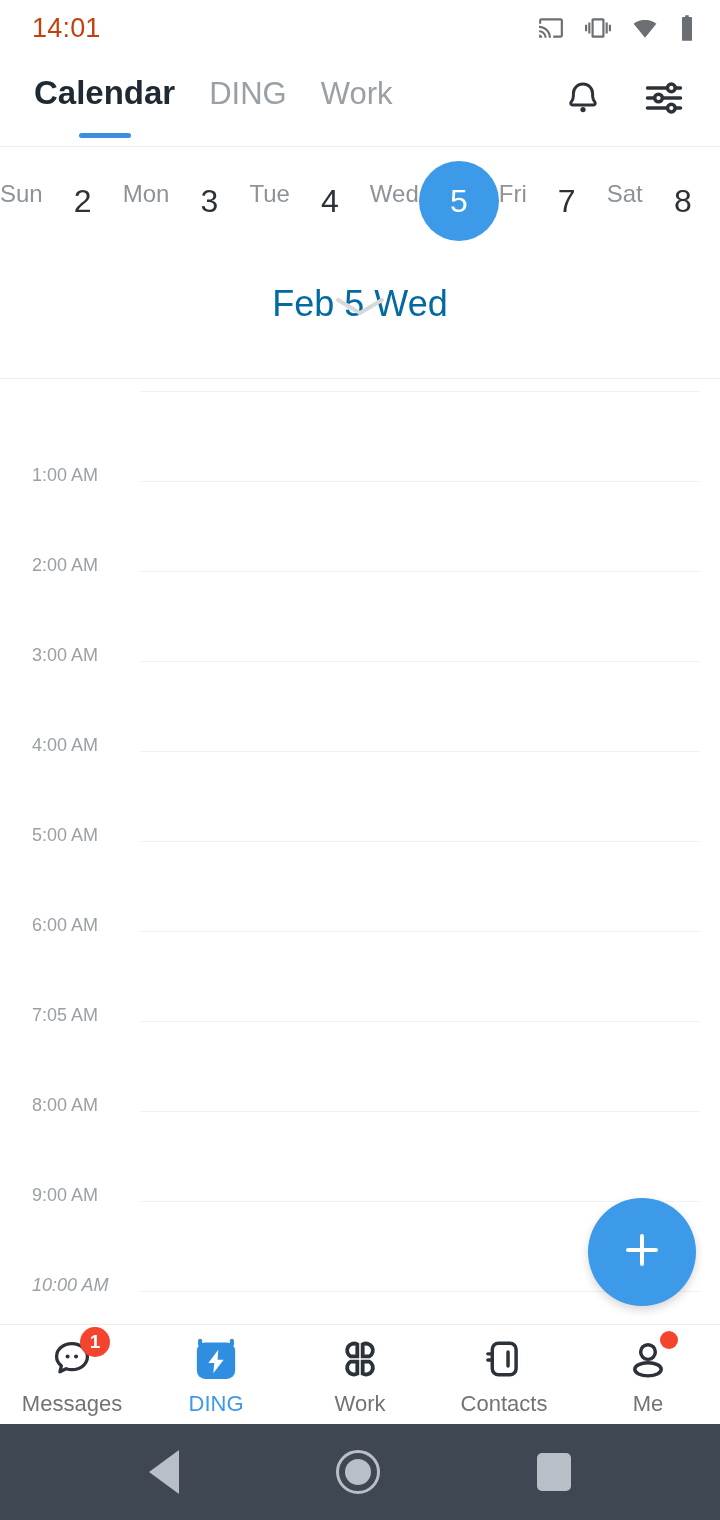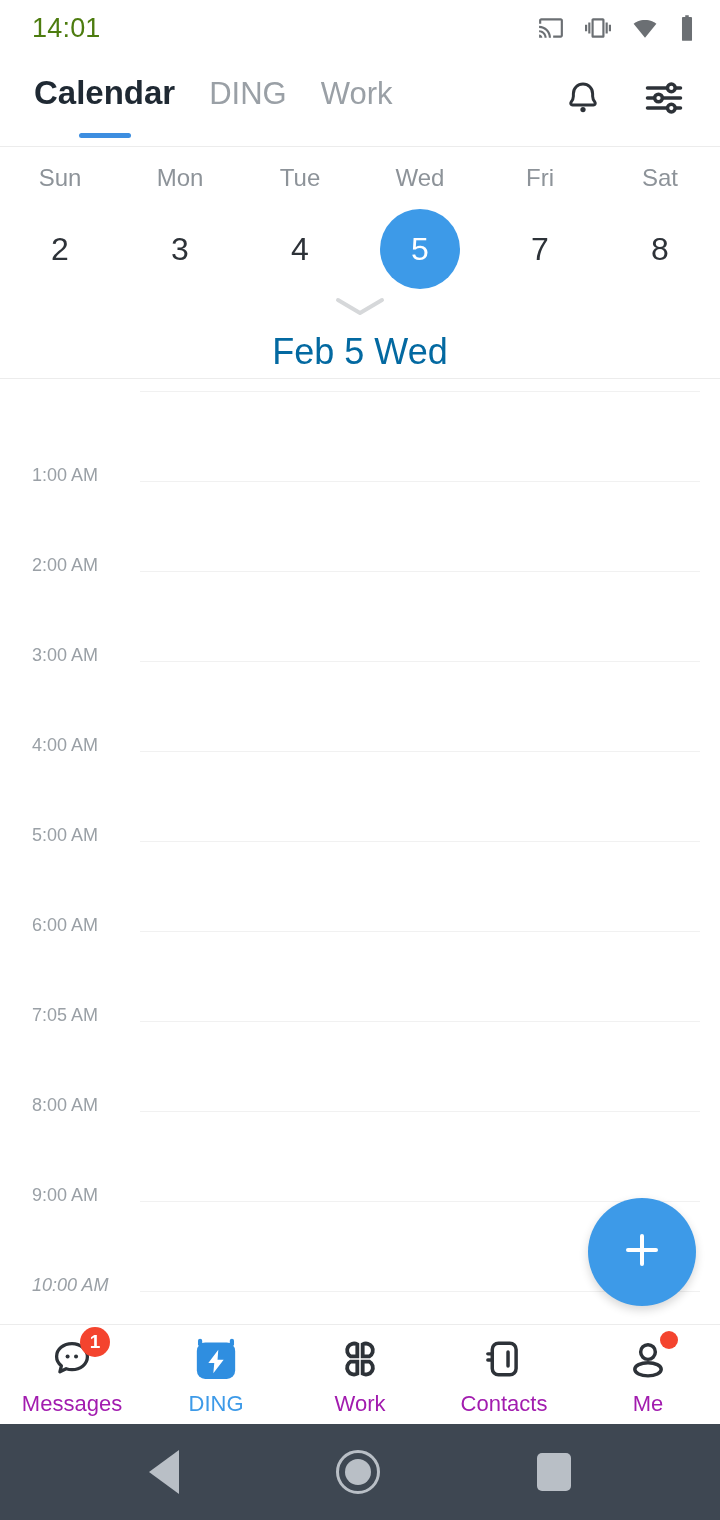--- a/index.html
+++ b/index.html
@@ -19,21 +19,21 @@
 
   
   .statusbar {
     height:56px;
     flex:0 0 56px;
     display:flex; align-items:center;
     padding:0 24px 0 32px;
     background:#ffffff;
   }
   .status-clock {
-    font-size:27px; color:#4d7c0f;
+    font-size:27px; color:#c2410c;
     letter-spacing:.2px;
   }
   .status-icons {
     margin-left:auto;
     display:flex; align-items:center; gap:18px;
   }
   .status-icons svg { display:block; }
 
   
   .topbar {
@@ -83,21 +83,21 @@
     background:#ffffff;
     padding-top:14px;
     position:relative;
   }
   .week-row {
     display:flex;
     width:100%;
   }
   .week-cell {
     flex:1 1 0;
-    display:flex; flex-direction:column; align-items:center;
+    display:flex; align-items:center;
     cursor:pointer;
   }
   .dow {
     font-size:24px; color:#8d9399;
     line-height:34px;
     margin-bottom:14px;
   }
   .daynum {
     font-size:32px; color:#2d3238;
     width:80px; height:80px; line-height:80px;
@@ -172,21 +172,21 @@
     gap:7px;
     cursor:pointer;
     position:relative;
   }
   .navicon {
     position:relative;
     width:52px; height:52px;
     display:flex; align-items:center; justify-content:center;
   }
   .navlabel {
-    font-size:22px; color:#a21caf;
+    font-size:22px; color:#737373;
     line-height:24px;
   }
   .navitem.active .navlabel { color:#3d9ae8; }
   .badge-count {
     position:absolute;
     top:-6px; right:-12px;
     min-width:30px; height:30px;
     padding:0 6px;
     border-radius:15px;
     background:#f4442e;

